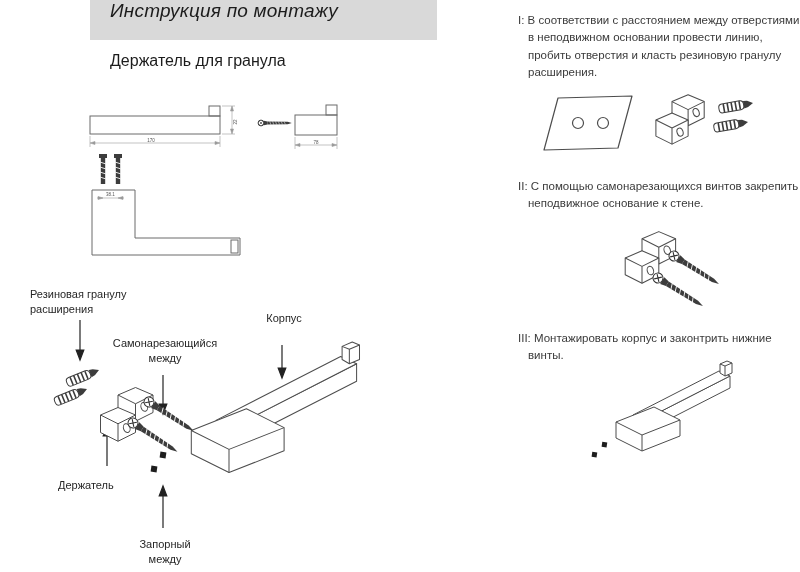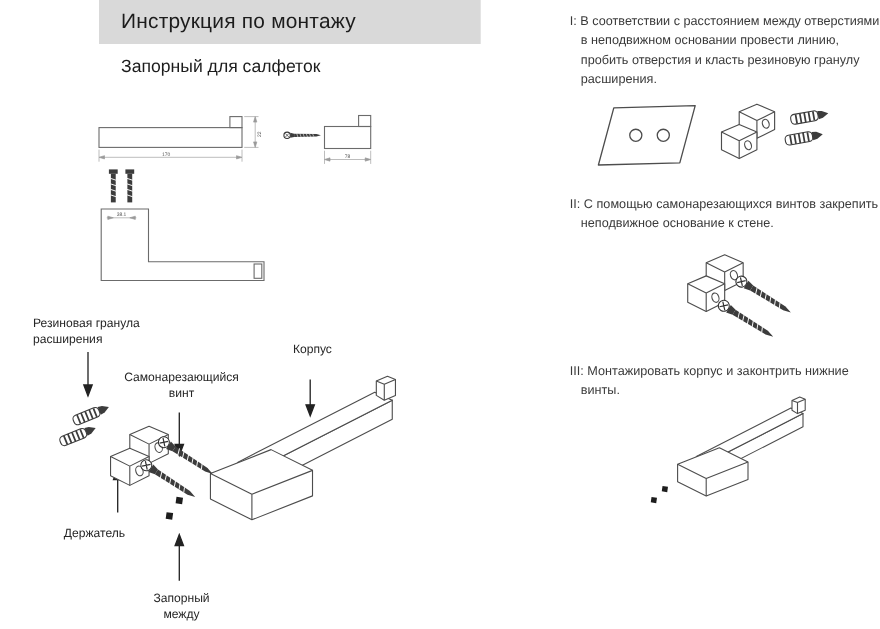--- a/index.html
+++ b/index.html
@@ -3,21 +3,21 @@
 <meta charset="utf-8">
 <style>
   html,body{margin:0;padding:0;background:#fff;}
   .page{
     position:relative;width:800px;height:572px;background:#ffffff;
     font-family:"Liberation Sans", sans-serif;color:#2b2b2b;overflow:hidden;
     border-bottom:2px solid #eee;
   }
   .title-band{
     position:absolute;left:90px;top:0;width:347px;height:40px;
-    background:#d9d9d9;display:flex;align-items:center;
+    background:#d9d9d9;display:flex;align-items:flex-start;font-style:italic;
   }
   .title-band h1{
     margin:0 0 0 20px;font-size:19px;font-weight:400;color:#1c1c1c;letter-spacing:.2px;
   }
   .subtitle{
     position:absolute;left:110px;top:52px;font-size:16px;color:#1c1c1c;
   }
   .abs{position:absolute;}
   .part-label{
     position:absolute;font-size:11px;line-height:1.35;color:#262626;z-index:5;
@@ -65,21 +65,21 @@
         <path d="M138,12 L143,14 L150,11 M143,14 L143,24" fill="none"></path>
         <path d="M34,70 L72,55 L98,68 L98,84 L60,99 L34,86 Z"></path>
         <path d="M34,70 L60,83 L98,68 M60,83 L60,99" fill="none"></path>
       </g>
     </defs>
   </svg>
 
   <div class="title-band">
     <h1>Инструкция по монтажу</h1>
   </div>
-  <div class="subtitle">Запорный для салфеток</div>
+  <div class="subtitle">Держатель для гранула</div>
 
   <svg class="abs" style="left:85px;top:100px" width="168" height="55" viewBox="0 0 168 55">
     <g stroke="#6b6b6b" fill="none" stroke-width="1">
       <rect x="5" y="16" width="130" height="18"></rect>
       <rect x="124" y="6" width="11" height="10"></rect>
     </g>
     <g stroke="#9a9a9a" fill="none" stroke-width="0.6">
       <path d="M5,36 L5,47 M135,36 L135,47 M8,43 L132,43"></path>
       <path d="M5,43 l5,-1.5 l0,3 Z M135,43 l-5,-1.5 l0,3 Z" fill="#9a9a9a"></path>
       <path d="M137,6 L150,6 M137,34 L150,34 M147,8 L147,32"></path>
@@ -119,22 +119,22 @@
       <path d="M7,42 L50,42 L50,90 L155,90 L155,107 L7,107 Z"></path>
       <rect x="146" y="92" width="7" height="13"></rect>
     </g>
     <g stroke="#9a9a9a" fill="none" stroke-width="0.6">
       <path d="M12,50 L39,50"></path>
       <path d="M18,50 l-5,-1.5 l0,3 Z M33,50 l5,-1.5 l0,3 Z" fill="#9a9a9a"></path>
     </g>
     <text class="dim" x="25.5" y="48" text-anchor="middle">38.1</text>
   </svg>
 
-  <div class="part-label" style="left:30px;top:287px;width:128px">Резиновая гранула расширения</div>
-  <div class="part-label center" style="left:106px;top:336px;width:118px">Самонарезающийся винт</div>
+  <div class="part-label" style="left:30px;top:287px;width:128px">Резиновая гранулу расширения</div>
+  <div class="part-label center" style="left:106px;top:336px;width:118px">Самонарезающийся между</div>
   <div class="part-label center" style="left:256px;top:311px;width:56px">Корпус</div>
   <div class="part-label" style="left:58px;top:478px;width:90px">Держатель</div>
   <div class="part-label center" style="left:126px;top:537px;width:78px">Запорный между</div>
 
   <svg class="abs" style="left:25px;top:283px" width="350" height="289" viewBox="0 0 350 289">
 
     <g stroke="#222" stroke-width="1.2" fill="#222">
       <path d="M55,37 L55,68"></path> 
         <polygon points="55,77 51.2,67 58.8,67"></polygon>
       <path d="M138,92 L138,122"></path> 

